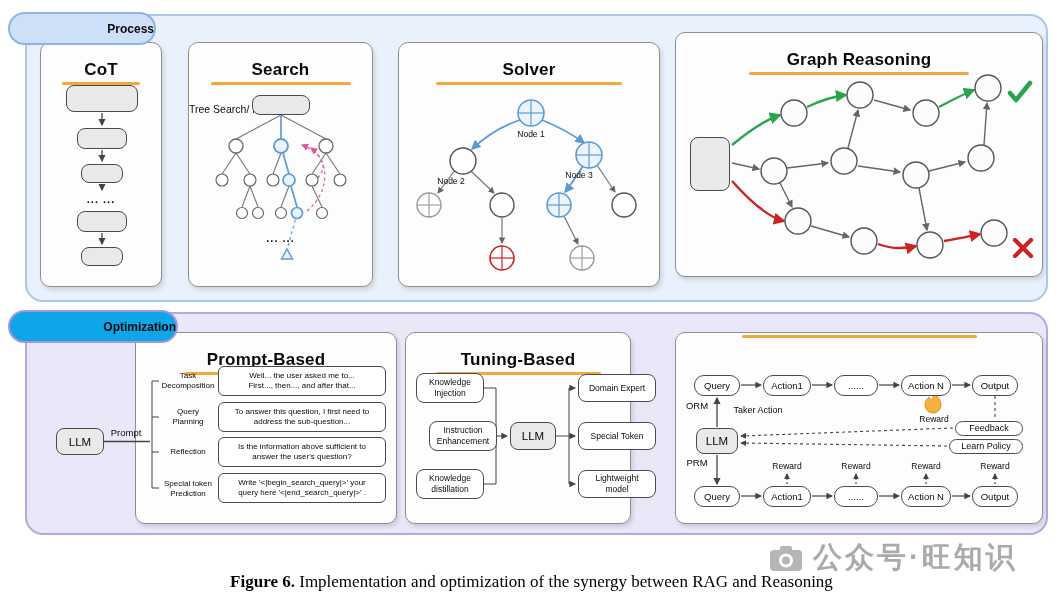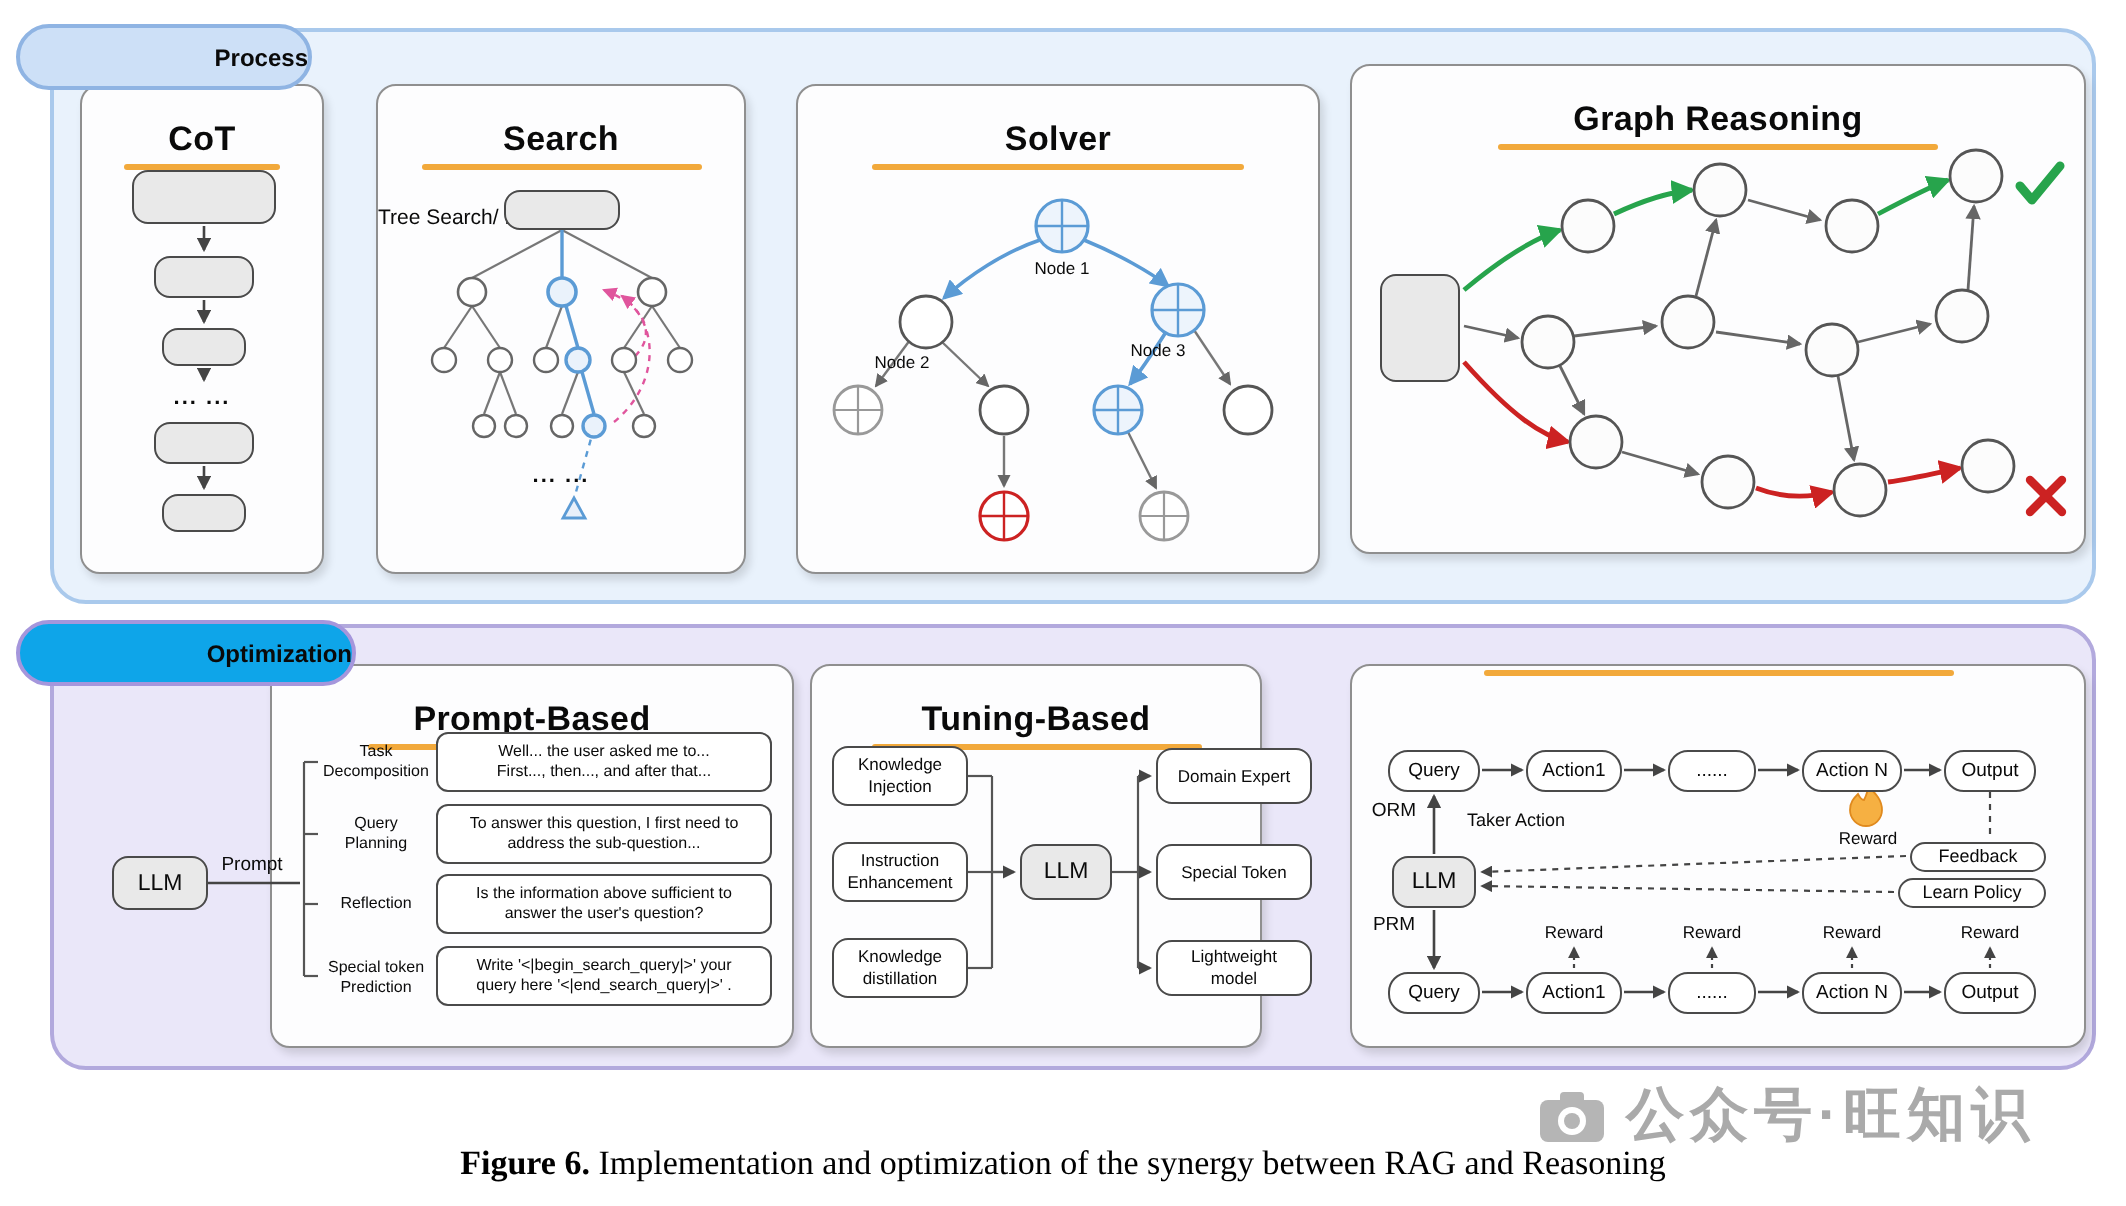--- a/index.html
+++ b/index.html
@@ -259,21 +259,21 @@
       <line x1="90" y1="55" x2="90" y2="151" stroke="#555" stroke-width="1.1"></line>
       <line x1="90" y1="103" x2="101" y2="103" stroke="#555" stroke-width="1.2" marker-end="url(#mA)"></line>
       <line x1="150" y1="103" x2="163" y2="103" stroke="#555" stroke-width="1.1"></line>
       <line x1="163" y1="55" x2="163" y2="151" stroke="#555" stroke-width="1.1"></line>
       <line x1="163" y1="55" x2="169" y2="55" stroke="#555" stroke-width="1.2" marker-end="url(#mA)"></line>
       <line x1="163" y1="103" x2="169" y2="103" stroke="#555" stroke-width="1.2" marker-end="url(#mA)"></line>
       <line x1="163" y1="151" x2="169" y2="151" stroke="#555" stroke-width="1.2" marker-end="url(#mA)"></line>
     </svg>
     <div class="wbox" style="left:10px;top:40px;width:68px;height:30px">Knowledge
 Injection</div>
-    <div class="wbox" style="left:10px;top:88px;width:68px;height:30px">Instruction
+    <div class="wbox" style="left:23px;top:88px;width:68px;height:30px">Instruction
 Enhancement</div>
     <div class="wbox" style="left:10px;top:136px;width:68px;height:30px">Knowledge
 distillation</div>
     <div class="gbox" style="left:104px;top:89px;width:46px;height:28px">LLM</div>
     <div class="wbox" style="left:172px;top:41px;width:78px;height:28px">Domain Expert</div>
     <div class="wbox" style="left:172px;top:89px;width:78px;height:28px">Special Token</div>
     <div class="wbox" style="left:172px;top:137px;width:78px;height:28px">Lightweight
 model</div>
   </div>
 

